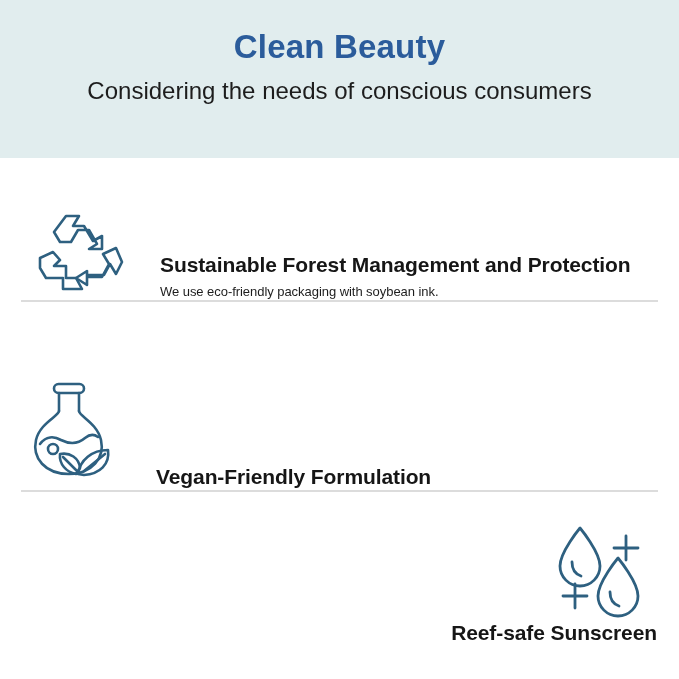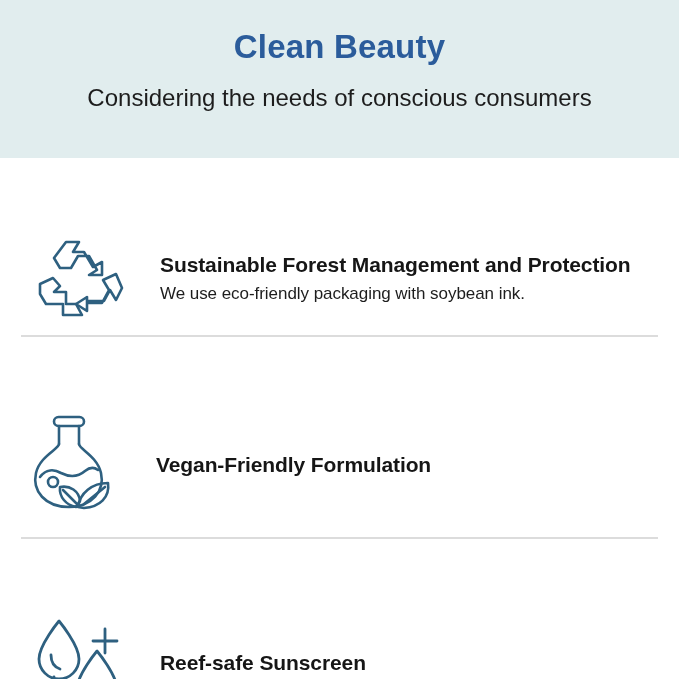--- a/index.html
+++ b/index.html
@@ -46,40 +46,39 @@
     margin: 0;
     text-align: center;
     white-space: nowrap;
   }
 
   .header-subtitle {
     font-size: 24px;
     font-weight: normal;
     color: #1d1d1d;
     line-height: 1.2;
-    margin: 17px 0 0 0;
+    margin: 10px 0 0 0;
     text-align: center;
     white-space: nowrap;
   }
 
   
   .features {
     position: absolute;
     left: 0;
     top: 158px;
     width: 679px;
   }
 
   .feature {
     display: flex;
-    align-items: center;
+    align-items: flex-end;
     box-sizing: border-box;
     padding-left: 32px;
     padding-right: 22px;
-    margin-top: 35px;
   }
 
   .feature-icon {
     flex: 0 0 auto;
     width: 104px;
     display: flex;
     align-items: flex-start;
     justify-content: flex-start;
     padding-top: 2px;
   }
@@ -93,32 +92,32 @@
   .feature-heading {
     font-size: 21px;
     font-weight: bold;
     color: #161616;
     line-height: 1.25;
     margin: 0;
     letter-spacing: -0.1px;
   }
 
   .feature-text {
-    font-size: 17px;
+    font-size: 13px;
     font-weight: normal;
     color: #1d1d1d;
     line-height: 1.32;
     margin: 5px 0 0 0;
     letter-spacing: -0.05px;
   }
 
   
   #feature-0 { padding-top: 30px; height: 142px; }
-  #feature-1 { padding-top: 22px; height: 165px; padding-left: 28px; }
-  #feature-2 { padding-top: 28px; height: 150px; }
+  #feature-1 { padding-top: 22px; height: 188px; padding-left: 28px; }
+  #feature-2 { padding-top: 28px; height: 150px; flex-direction: column; }
 
   #feature-2 .feature-text {
     padding-left: 5px;
     margin-top: 10px;
   }
 
   
   .divider {
     height: 2px;
     background: #dcdcdc;

